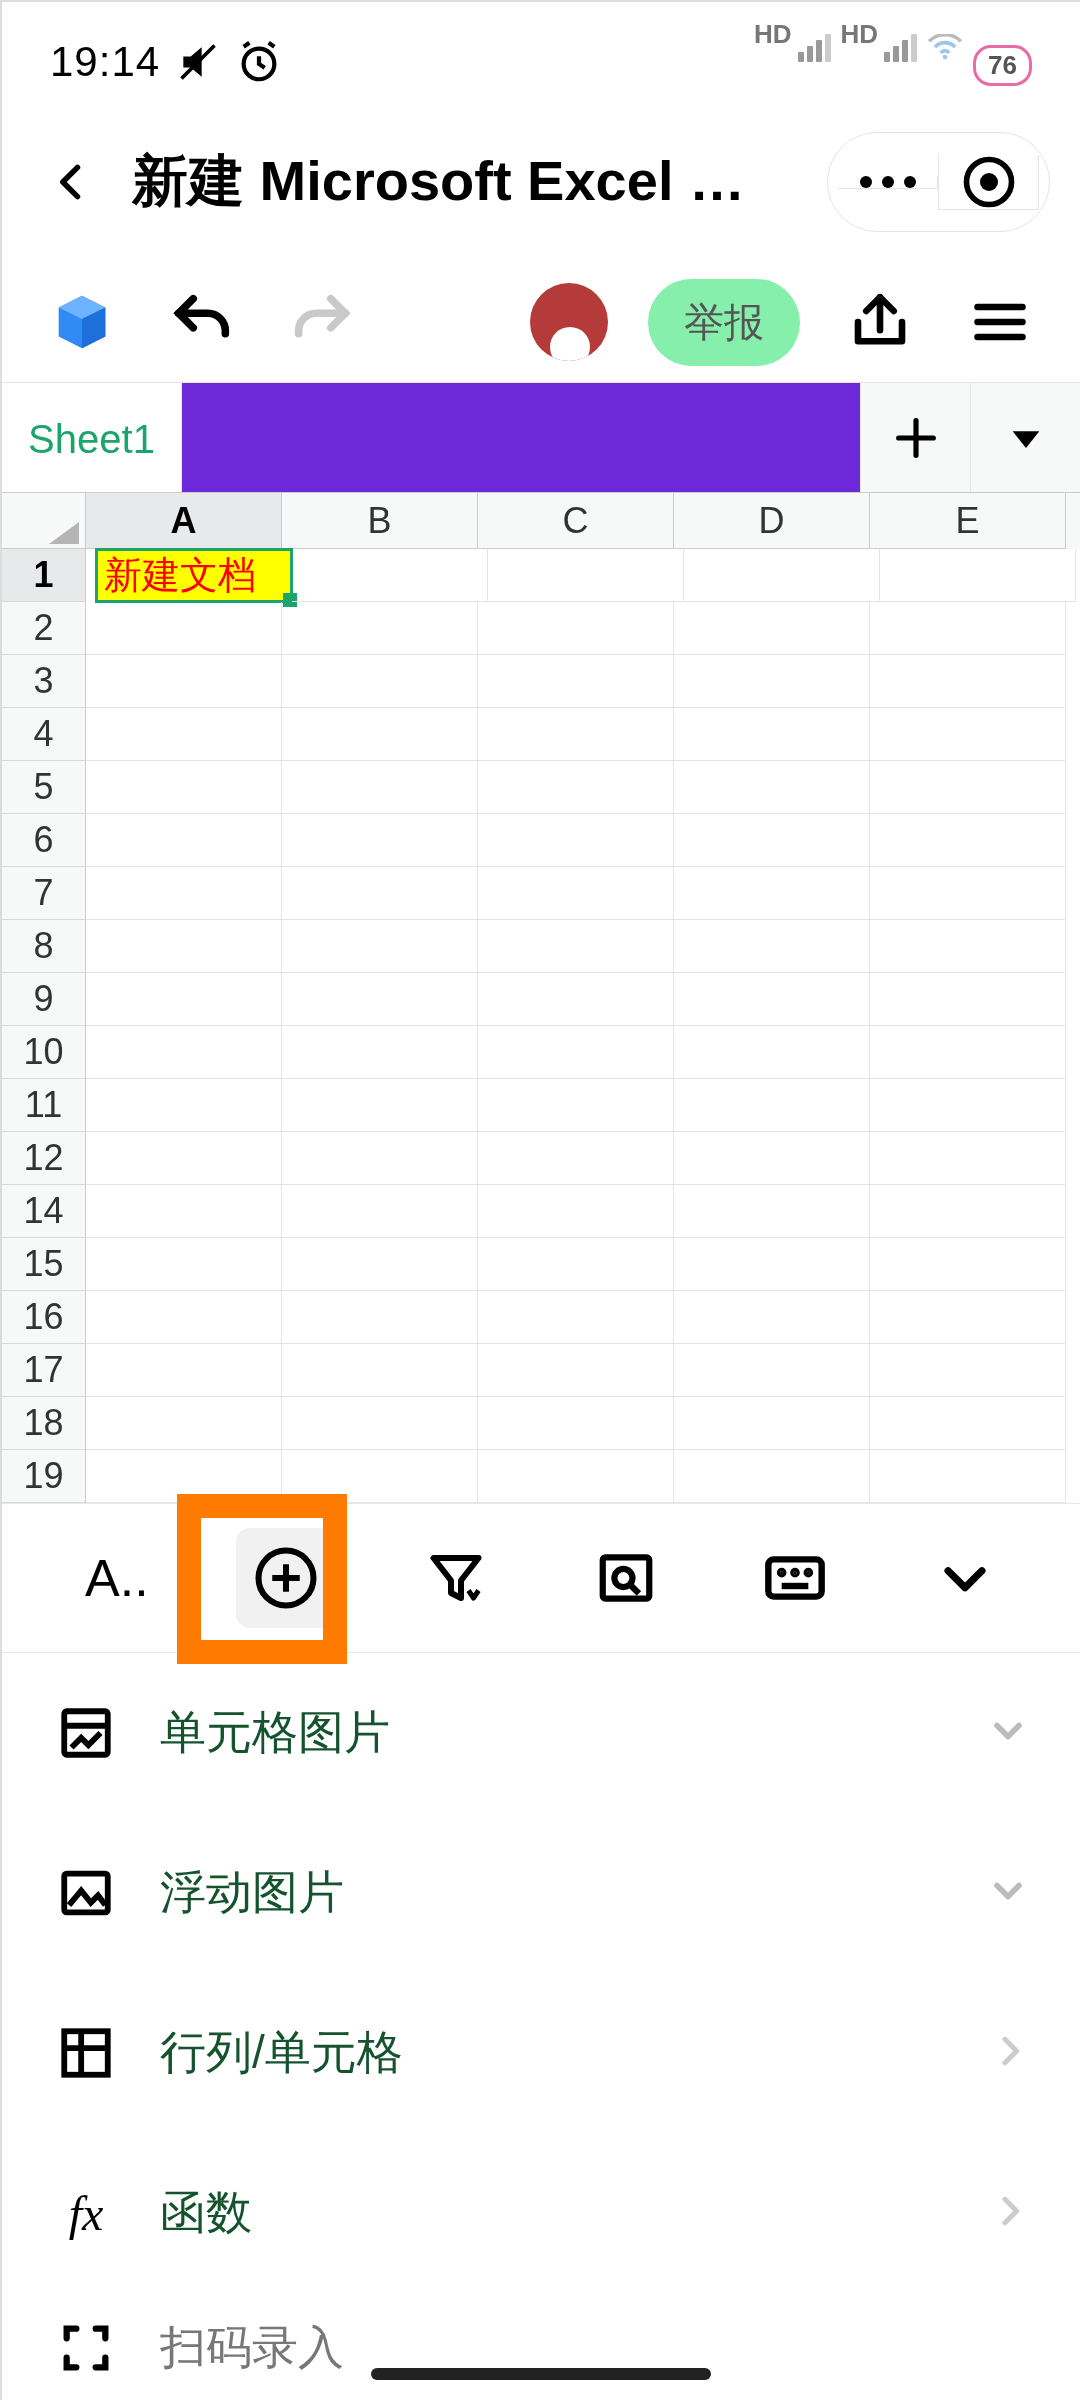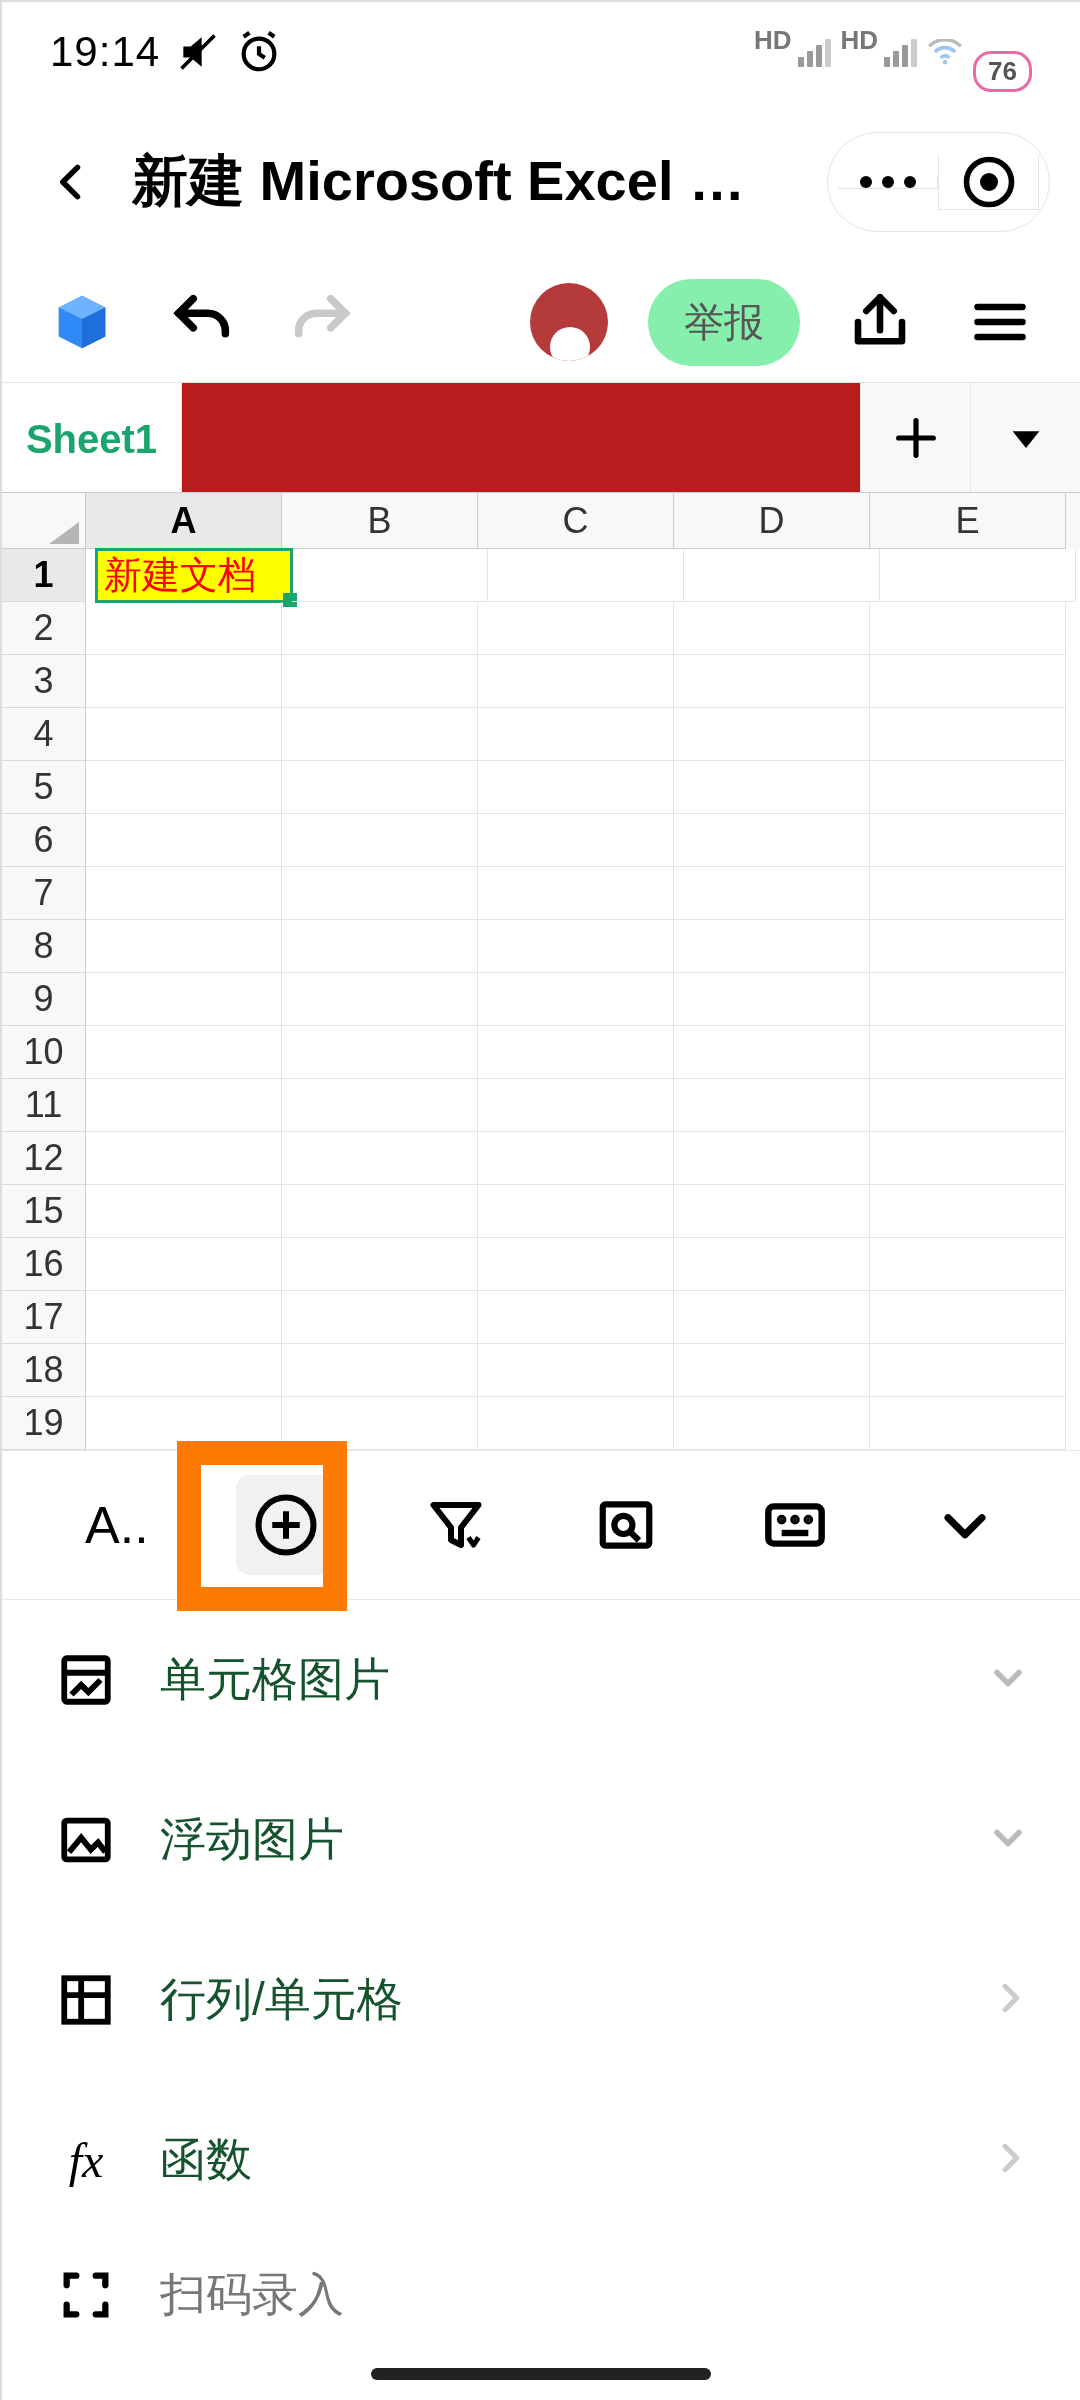--- a/index.html
+++ b/index.html
@@ -9,21 +9,21 @@
     font-family: -apple-system, "Helvetica Neue", Arial, "PingFang SC", "Microsoft YaHei", sans-serif;
     background: #fff;
     overflow: hidden;
     position: relative;
     border: 1px solid #ddd;
   }
   
   .status-bar {
     height: 100px;
     display: flex;
-    align-items: center;
+    align-items: flex-end;
     justify-content: space-between;
     padding: 16px 48px;
     font-size: 42px;
     font-weight: 500;
     color: #000;
   }
   .status-left { display: flex; align-items: center; gap: 16px; }
   .status-left .time { letter-spacing: 1px; }
   .status-right { display: flex; align-items: center; gap: 10px; }
   .inline-icon { display:inline-flex; align-items:center; }
@@ -102,22 +102,21 @@
     padding: 16px 36px;
     font-size: 40px;
     color:#555;
   }
   .spacer { flex:1; }
   
   .sheet-tabs {
     height: 110px;
     display:flex;
     border-top:1px solid #e5e5e5;
-    background:#b91c1c;
-    font-weight:bold;
+    background:#6d28d9;
   }
   .sheet-tab {
     width:180px;
     display:flex; align-items:center; justify-content:center;
     font-size:40px;
     border-right:1px solid #e5e5e5;
   }
   .sheet-tab.active {
     background:#fff;
     color:#1aa56d;
@@ -472,20 +471,28 @@
       </div>
       <div class="row">
         <div class="row-header">12</div>
         <div class="cell"></div>
         <div class="cell"></div>
         <div class="cell"></div>
         <div class="cell"></div>
         <div class="cell"></div>
       </div>
       <div class="row">
+        <div class="row-header">14</div>
+        <div class="cell"></div>
+        <div class="cell"></div>
+        <div class="cell"></div>
+        <div class="cell"></div>
+        <div class="cell"></div>
+      </div>
+      <div class="row">
         <div class="row-header">15</div>
         <div class="cell"></div>
         <div class="cell"></div>
         <div class="cell"></div>
         <div class="cell"></div>
         <div class="cell"></div>
       </div>
       <div class="row">
         <div class="row-header">16</div>
         <div class="cell"></div>

